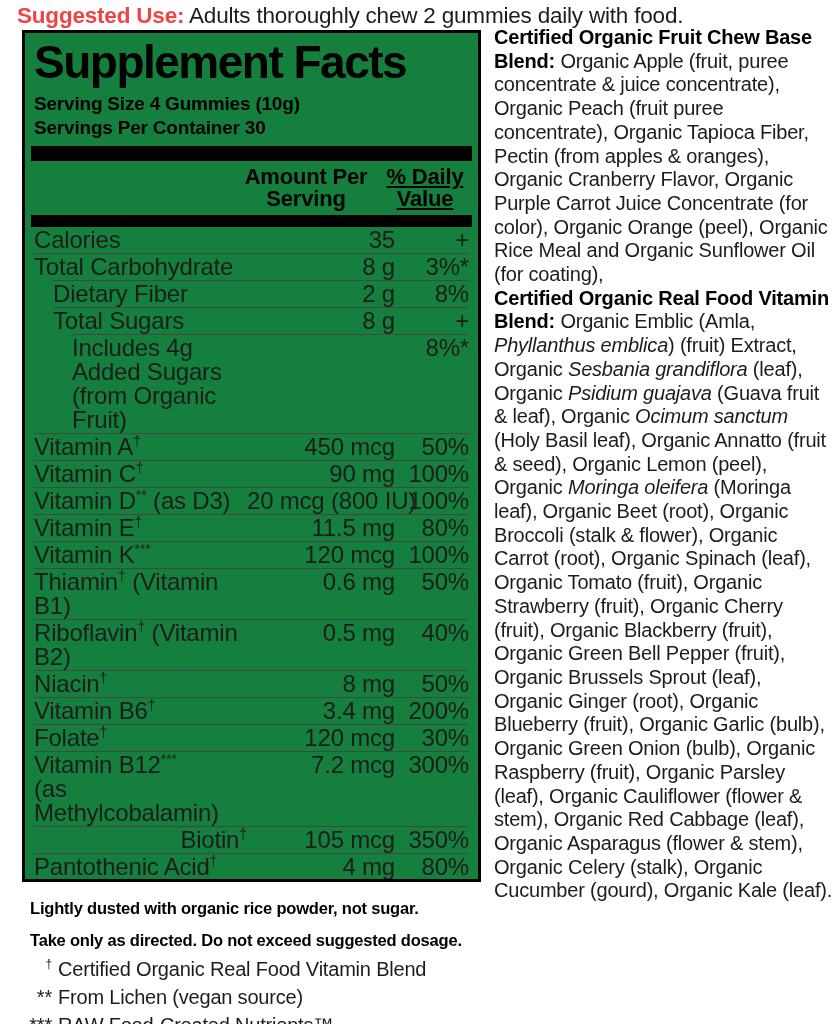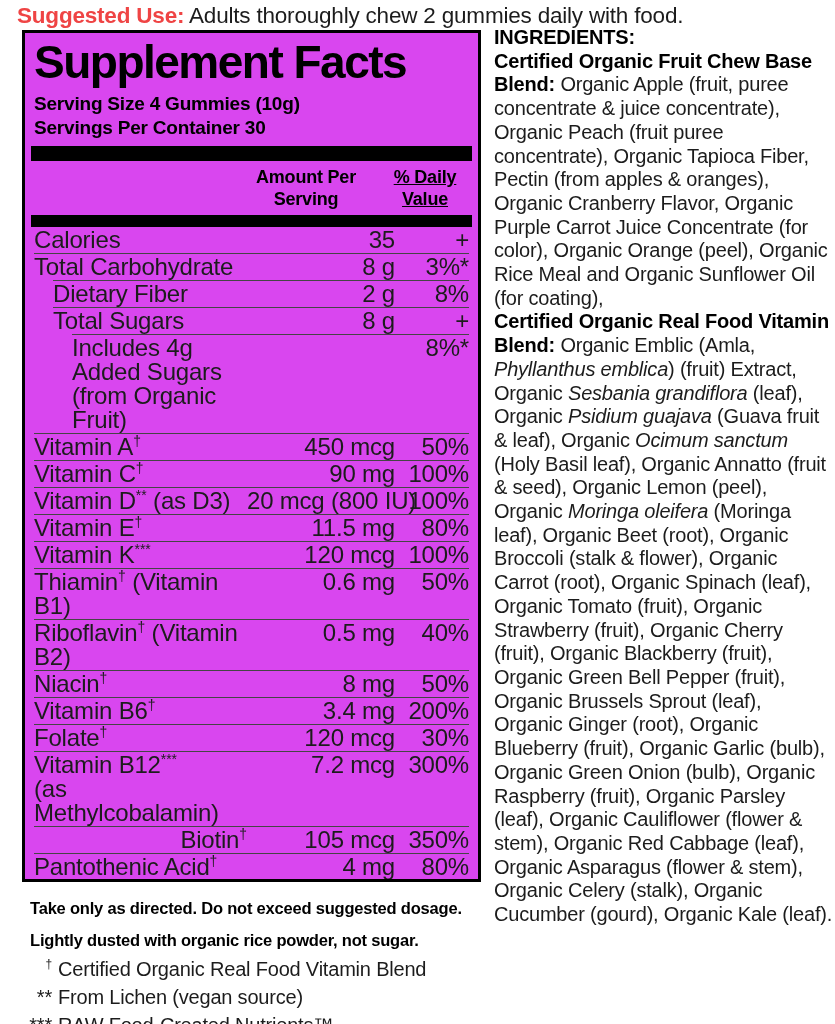--- a/index.html
+++ b/index.html
@@ -24,21 +24,21 @@
     white-space: nowrap;
     letter-spacing: -0.2px;
   }
 
   
   .facts-box {
     position: absolute;
     left: 22px; top: 30px;
     width: 459px; height: 852px;
     border: 3px solid #000;
-    background: #d946ef;
+    background: #15803d;
     padding: 0 9px;
     overflow: hidden;
   }
   .sf-title {
     font-weight: bold;
     color: #000;
     font-size: 46px;
     line-height: 52px;
     letter-spacing: -1.5px;
     margin-top: 3px;
@@ -54,21 +54,21 @@
   .bar { background: #000; margin: 0 -3px; }
   .bar1 { height: 15px; margin-top: 7px; }
   .bar2 { height: 12px; }
   .col-headers {
     display: flex;
     justify-content: flex-end;
     align-items: flex-end;
     padding: 5px 0 5px 0;
     font-weight: bold;
     color: #000;
-    font-size: 18px;
+    font-size: 22px;
     line-height: 22px;
   }
   .col-amt { width: 150px; text-align: center; white-space: pre-line; letter-spacing: -0.2px; }
   .col-dv  { width: 88px;  text-align: center; white-space: pre-line; letter-spacing: -0.2px; text-decoration: underline; }
 
   .rows { font-size: 24px; line-height: 24px; letter-spacing: -0.2px; }
   .sep { border-top: 1px solid #454545; }
   .row { display: flex; align-items: flex-start; padding: 1px 0; }
   .row .nm { flex: 1; }
   .row .amt { width: 148px; text-align: right; white-space: nowrap; }
@@ -269,40 +269,39 @@
           <div class="nm" style="padding-left: 0px;"><span>Chromium</span><sup>†</sup></div>
           <div class="amt">35 mcg</div>
           <div class="dv">100%</div>
         </div>
       </div>
 
   </div>
 
   <div class="left-bottom">
     <div id="directives">
+        <div class="directive">Lightly dusted with organic rice powder, not sugar.</div>
         <div class="directive">Take only as directed. Do not exceed suggested dosage.</div>
-        <div class="directive">Lightly dusted with organic rice powder, not sugar.</div>
       </div>
     <div id="footnote-keys">
         <div class="key-line">
           <span class="key-marker supmark">†</span>
           <span>Certified Organic Real Food Vitamin Blend</span>
         </div>
         <div class="key-line">
           <span class="key-marker">**</span>
           <span>From Lichen (vegan source)</span>
         </div>
         <div class="key-line">
           <span class="key-marker">***</span>
           <span>RAW Food-Created Nutrients™</span>
         </div>
       </div>
   </div>
 
   <div class="ingredients">
     <div id="ingredients-body">
-        <div class="ing-par"><span class="seg-bold">INGREDIENTS:</span></div>
         <div class="ing-par"><span class="seg-bold">Certified Organic Fruit Chew Base Blend: </span><span>Organic Apple (fruit, puree concentrate &amp; juice concentrate), Organic Peach (fruit puree concentrate), Organic Tapioca Fiber, Pectin (from apples &amp; oranges), Organic Cranberry Flavor, Organic Purple Carrot Juice Concentrate (for color), Organic Orange (peel), Organic Rice Meal and Organic Sunflower Oil (for coating),</span></div>
         <div class="ing-par"><span class="seg-bold">Certified Organic Real Food Vitamin Blend: </span><span>Organic Emblic (Amla, </span><span class="seg-italic">Phyllanthus emblica</span><span>) (fruit) Extract, Organic </span><span class="seg-italic">Sesbania grandiflora</span><span> (leaf), Organic </span><span class="seg-italic">Psidium guajava</span><span> (Guava fruit &amp; leaf), Organic </span><span class="seg-italic">Ocimum sanctum</span><span> (Holy Basil leaf), Organic Annatto (fruit &amp; seed), Organic Lemon (peel), Organic </span><span class="seg-italic">Moringa oleifera</span><span> (Moringa leaf), Organic Beet (root), Organic Broccoli (stalk &amp; flower), Organic Carrot (root), Organic Spinach (leaf), Organic Tomato (fruit), Organic Strawberry (fruit), Organic Cherry (fruit), Organic Blackberry (fruit), Organic Green Bell Pepper (fruit), Organic Brussels Sprout (leaf), Organic Ginger (root), Organic Blueberry (fruit), Organic Garlic (bulb), Organic Green Onion (bulb), Organic Raspberry (fruit), Organic Parsley (leaf), Organic Cauliflower (flower &amp; stem), Organic Red Cabbage (leaf), Organic Asparagus (flower &amp; stem), Organic Celery (stalk), Organic Cucumber (gourd), Organic Kale (leaf).</span></div>
       </div>
   </div>
 
 </div>
 
 </body></html>

